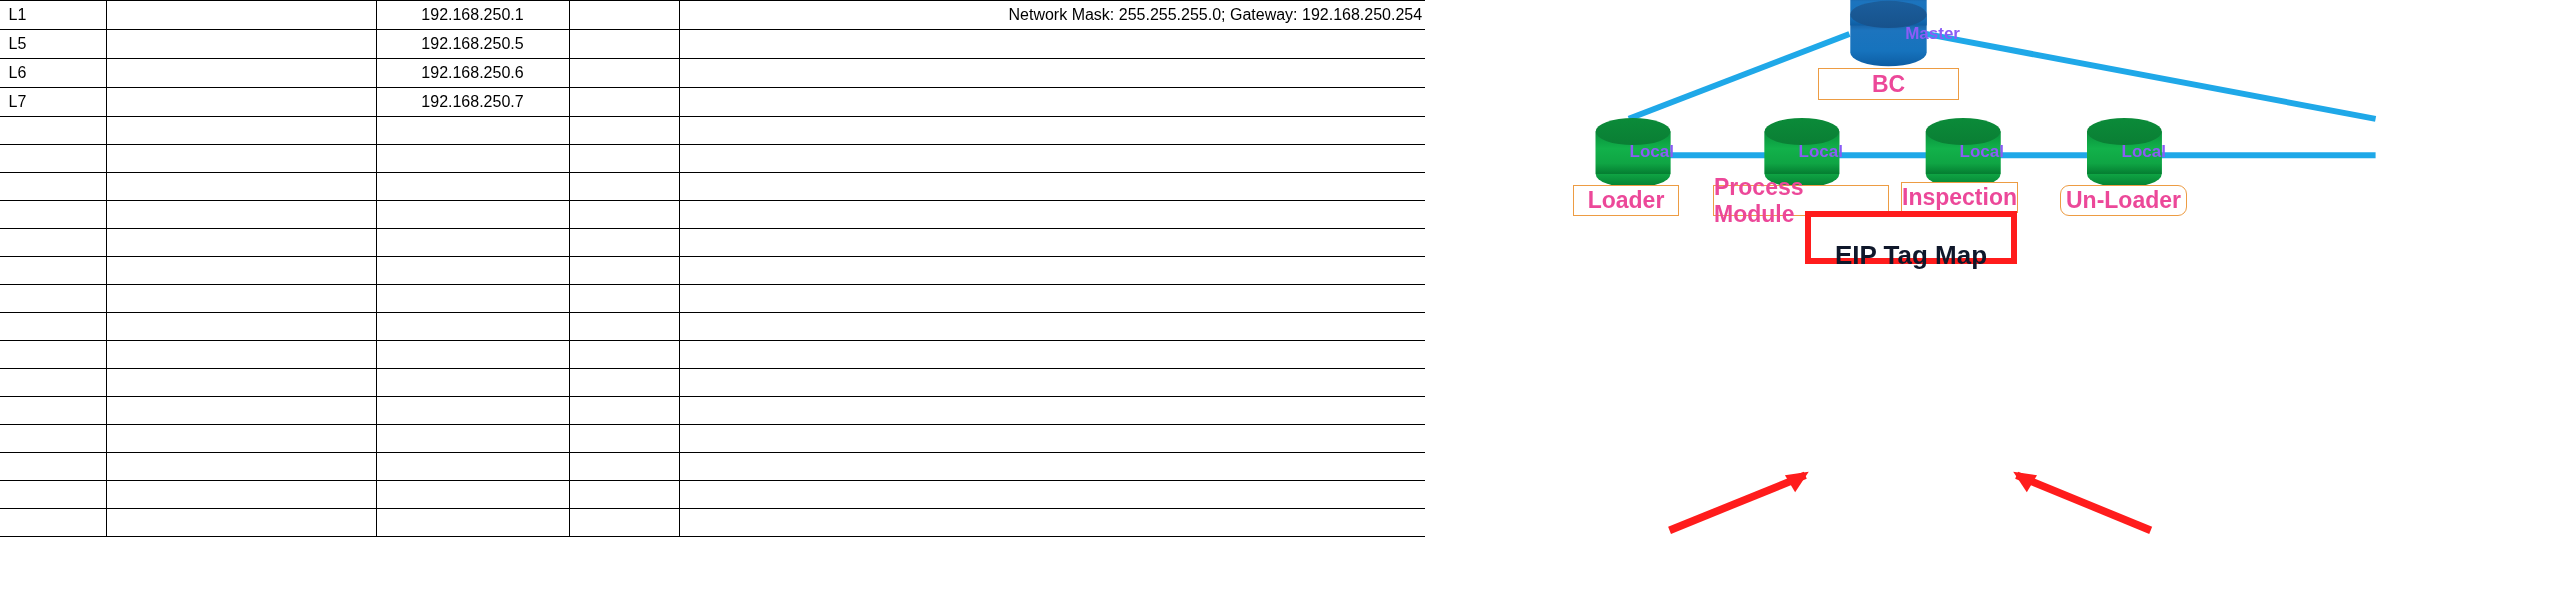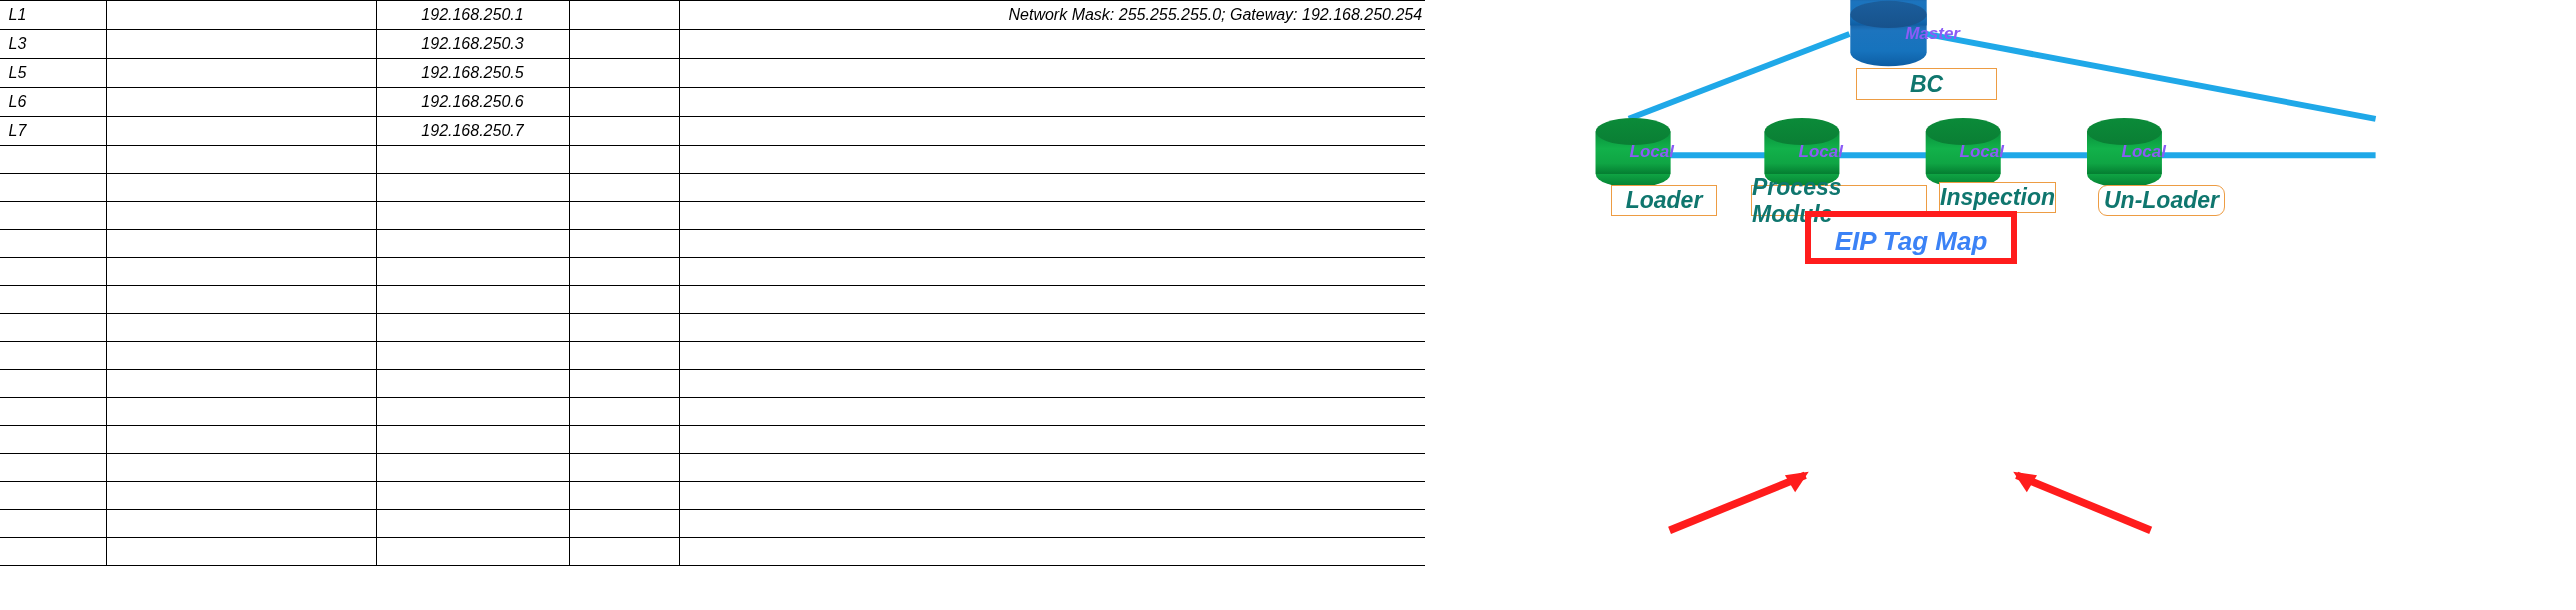--- a/index.html
+++ b/index.html
@@ -11,21 +11,20 @@
     width: 2576px;
     height: 611px;
     font-family: "Liberation Sans", sans-serif;
     overflow: hidden;
   }
   #page {
     position: relative;
     width: 2576px;
     height: 611px;
     background: #ffffff;
-    font-style: italic;
   }
 
   
   #ip-table-pane {
     position: absolute;
     left: 0;
     top: 0;
     width: 1425px;
     height: 611px;
     overflow: hidden;
@@ -95,38 +94,37 @@
   .tag-box {
     position: absolute;
     background: #ffffff;
     border: 1.7px solid #ED9C43;
     box-sizing: border-box;
     display: flex;
     align-items: center;
     justify-content: center;
     font-size: 23px;
     font-weight: bold;
-    color: #0f766e;
-    font-family: "Liberation Sans", sans-serif;
-    margin-left: 38px;
+    color: #ec4899;
+    font-family: "Liberation Sans", sans-serif;
   }
 
   #eip-tag-map-box {
     position: absolute;
     background: transparent;
     border: 6px solid #FF1C1C;
     box-sizing: border-box;
     display: flex;
     align-items: flex-start;
     justify-content: center;
     font-size: 26px;
     font-weight: bold;
-    color: #3b82f6;
-    font-family: "Liberation Sans", sans-serif;
-    padding-top: 9px;
+    color: #0f172a;
+    font-family: "Liberation Sans", sans-serif;
+    padding-top: 23px;
   }
 </style>
 </head>
 <body>
 
 <div id="page">
 
   <div id="ip-table-pane">
     <table class="ip-table">
       <colgroup>
@@ -136,27 +134,20 @@
           <col class="c-extra">
           <col class="c-note">
       </colgroup>
       <tbody id="ip-table-body">
           <tr>
             <td class="cell cell-id">L1</td>
             <td class="cell cell-name"></td>
             <td class="cell cell-ip">192.168.250.1</td>
             <td class="cell cell-extra"></td>
             <td class="cell cell-note">Network Mask: 255.255.255.0; Gateway: 192.168.250.254</td>
-          </tr>
-          <tr>
-            <td class="cell cell-id">L3</td>
-            <td class="cell cell-name"></td>
-            <td class="cell cell-ip">192.168.250.3</td>
-            <td class="cell cell-extra"></td>
-            <td class="cell cell-note"></td>
           </tr>
           <tr>
             <td class="cell cell-id">L5</td>
             <td class="cell cell-name"></td>
             <td class="cell cell-ip">192.168.250.5</td>
             <td class="cell cell-extra"></td>
             <td class="cell cell-note"></td>
           </tr>
           <tr>
             <td class="cell cell-id">L6</td>

